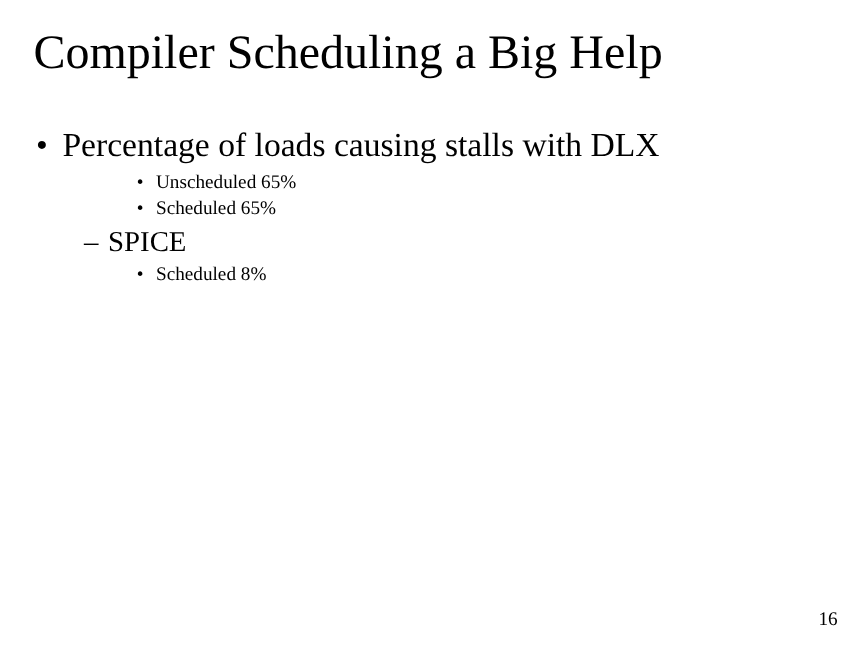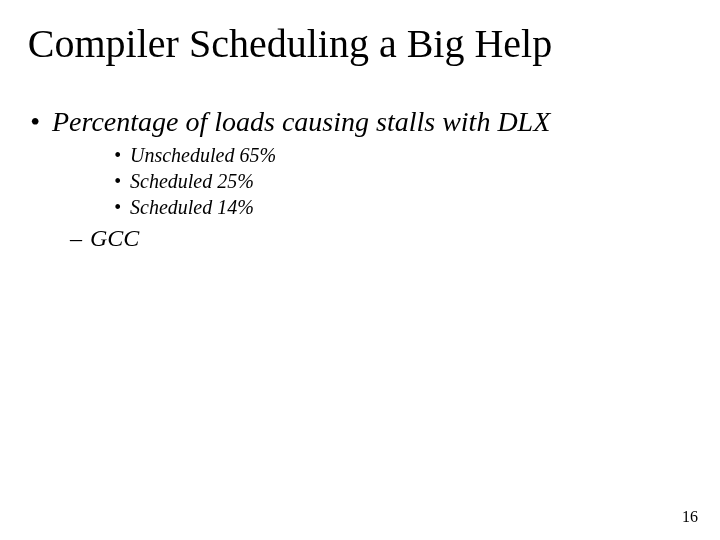--- a/index.html
+++ b/index.html
@@ -25,42 +25,41 @@
     width: 580px;
     text-align: center;
     font-size: 40px;
     font-weight: normal;
   }
   .body {
     position: absolute;
     top: 100px;
     left: 30px;
     width: 660px;
-    font-style: italic;
   }
   .lvl1 {
     font-size: 28px;
     margin: 6px 0 6px 0;
   }
   .lvl1::before {
     content: "•";
     display: inline-block;
     width: 22px;
   }
   .lvl2 {
     font-size: 24px;
     margin: 6px 0 4px 40px;
   }
   .lvl2::before {
     content: "–";
     display: inline-block;
     width: 20px;
   }
   .lvl3 {
-    font-size: 20px;
+    font-size: 16px;
     margin: 3px 0 3px 84px;
   }
   .lvl3::before {
     content: "•";
     display: inline-block;
     width: 16px;
   }
   .pagenum {
     position: absolute;
     bottom: 14px;
@@ -73,23 +72,23 @@
 
 <div class="slide">
 
   <div class="title">Compiler Scheduling a Big Help</div>
 
   <div class="body">
 
     <div class="lvl1">Percentage of loads causing stalls with DLX</div>
 
     <div class="lvl3">Unscheduled  65%</div>
-    <div class="lvl3">Scheduled 25%</div>
+    <div class="lvl3">Scheduled 65%</div>
 
-    <div class="lvl3">Scheduled 14%</div>
+    <div class="lvl2">SPICE</div>
+    <div class="lvl3">Scheduled 8%</div>
 
-    <div class="lvl2">GCC</div>
 
   </div>
 
   <div class="pagenum">16</div>
 
 </div>
 
 </body></html>

